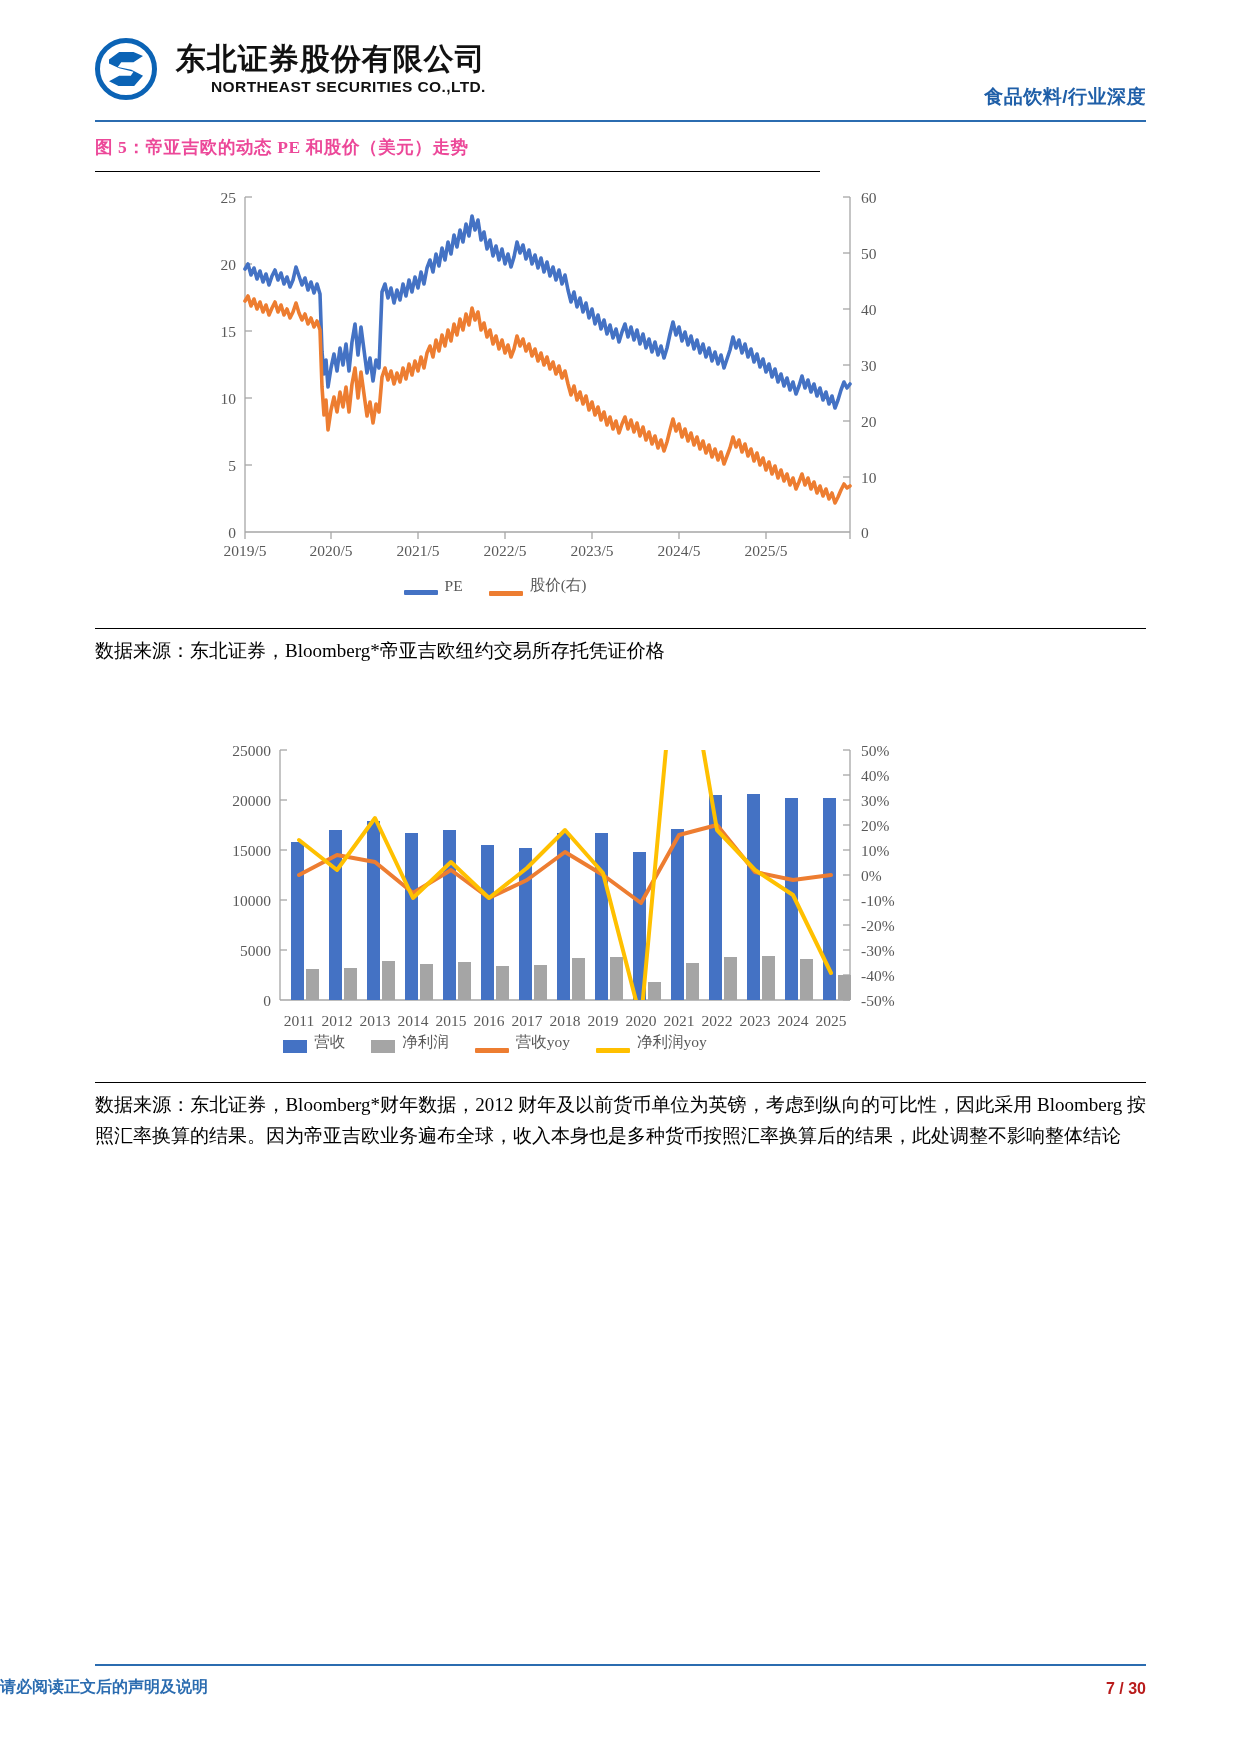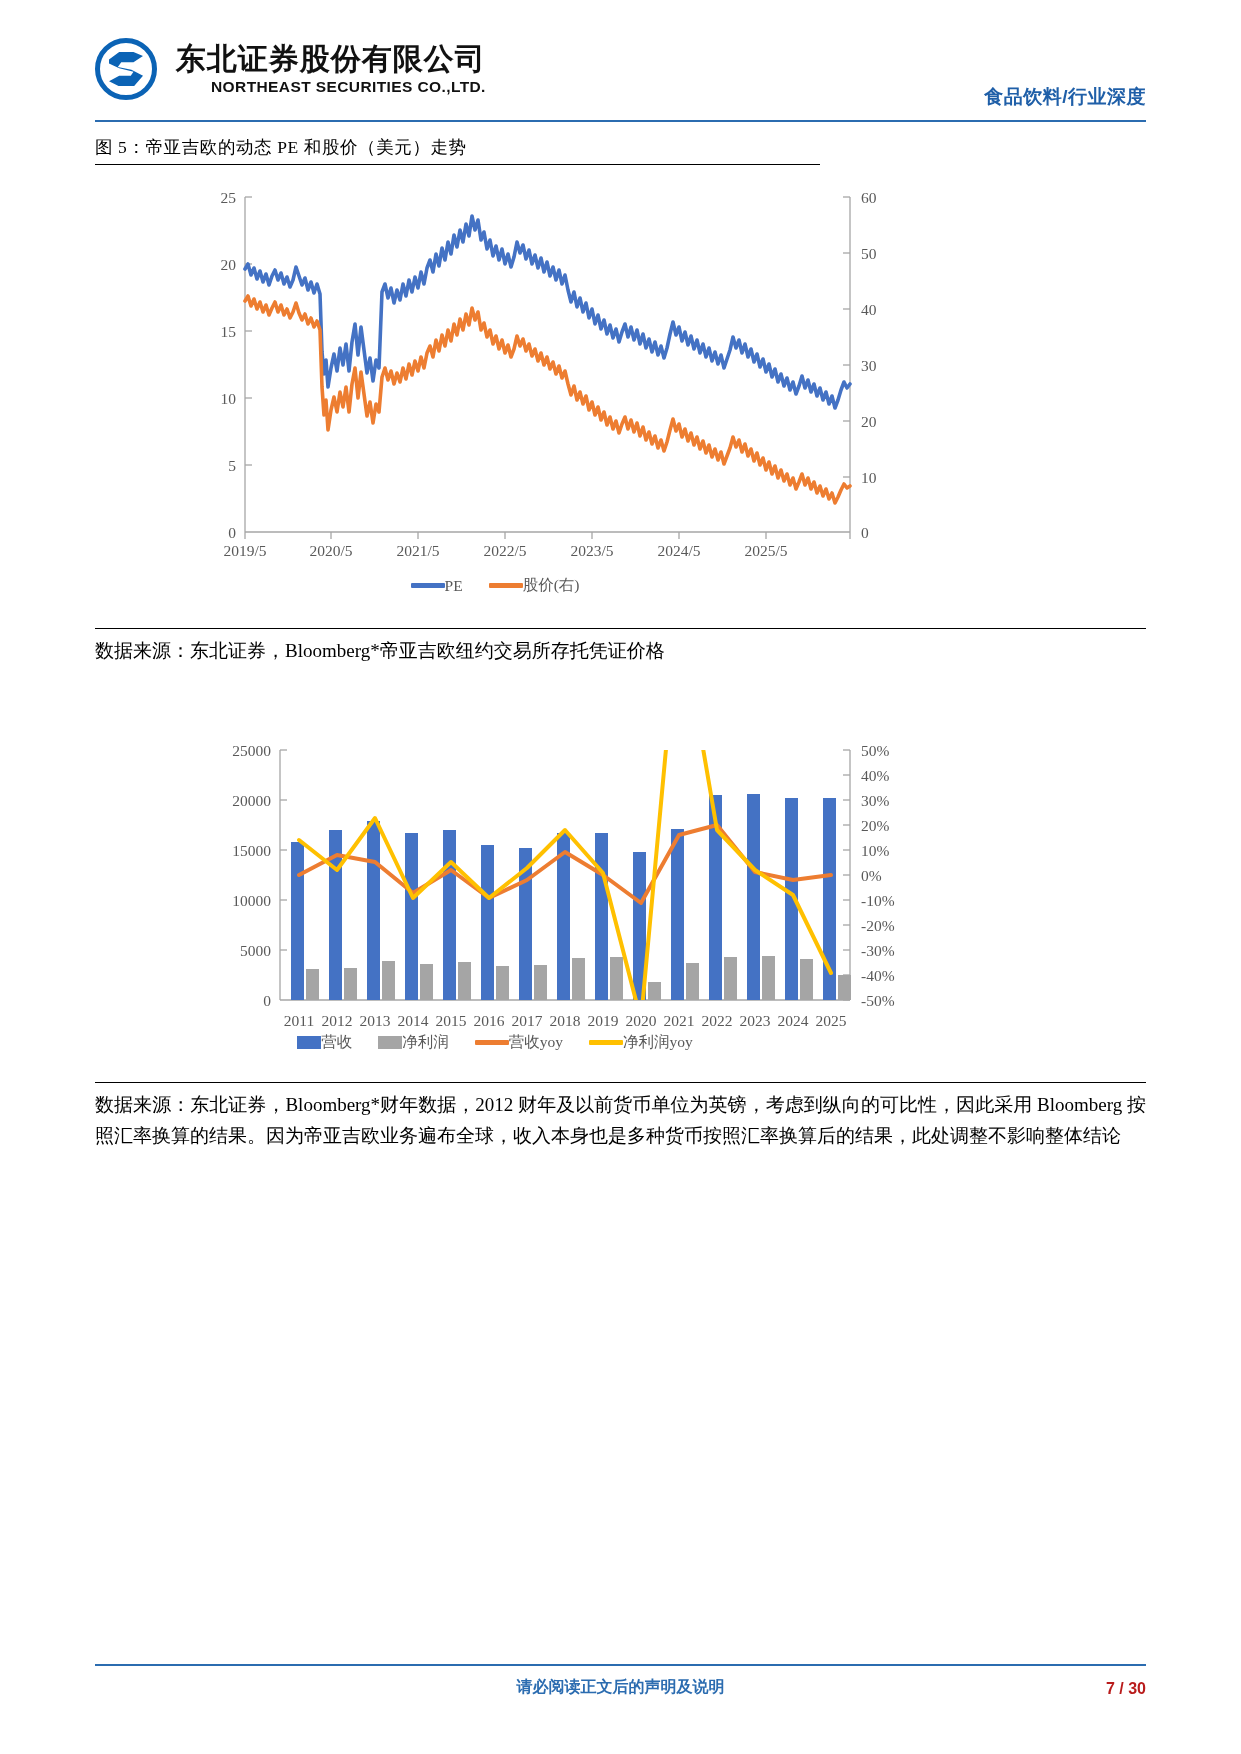--- a/index.html
+++ b/index.html
@@ -51,58 +51,57 @@
   }
   .header-rule {
     position: absolute; left: 95px; top: 120px;
     width: 1051px; height: 2px; background: #2b6cb0;
   }
 
   
   .fig-title {
     position: absolute;
     font-family: "Liberation Serif", serif;
-    font-weight: normal; font-size: 17.5px; color: #000000;
+    font-weight: bold; font-size: 17.5px; color: #ec4899;
     letter-spacing: 0.6px;
-    padding-bottom: 5px;
+    padding-bottom: 12px;
     border-bottom: 1.6px solid #000;
   }
   .note {
     position: absolute;
     font-family: "Liberation Serif", serif;
     font-size: 19px; color: #000; line-height: 1.62;
     border-top: 1.4px solid #000;
     padding-top: 7px;
   }
 
   
   .chart { position: absolute; }
   .chart svg { display: block; }
   .axis-label { font-family: "Liberation Serif", serif; fill: #595959; }
 
   .legend-row {
     position: absolute; display: flex; align-items: center;
     justify-content: center; gap: 26px; width: 100%;
   }
-  .legend-item { display: flex; align-items: center; }
+  .legend-item { display: flex; align-items: flex-end; gap: 7px; }
   .legend-swatch-line { width: 34px; height: 5px; border-radius: 1px; }
   .legend-swatch-box { width: 24px; height: 13px; }
   .legend-label {
     font-family: "Liberation Serif", serif;
     font-size: 15.5px; color: #595959;
   }
 
   
   .footer-rule {
     position: absolute; left: 95px; bottom: 88px;
     width: 1051px; height: 1.6px; background: #2b6cb0;
   }
   .footer-text {
     position: absolute; bottom: 56px; left: 0; width: 1241px;
-    text-align: center;
     font-family: "Liberation Serif", serif;
     font-weight: bold; font-size: 16px; color: #2b6cb0;
   }
   .footer-page {
     position: absolute; bottom: 56px; right: 95px;
     font-family: Liberation Sans, sans-serif;
     font-weight: bold; font-size: 16px; color: #b91c1c;
   }
 </style>
 </head>

